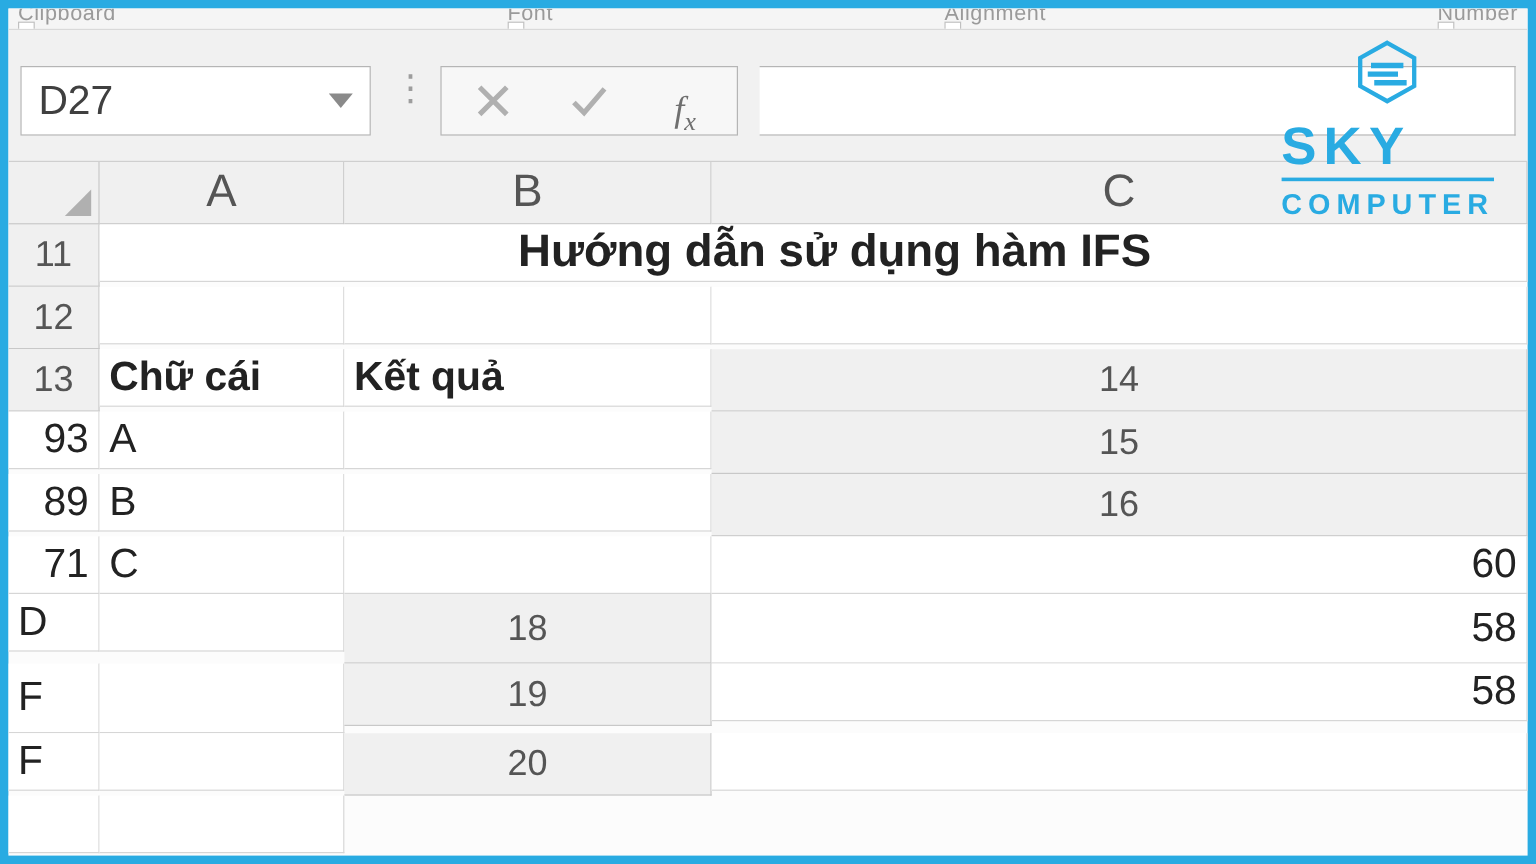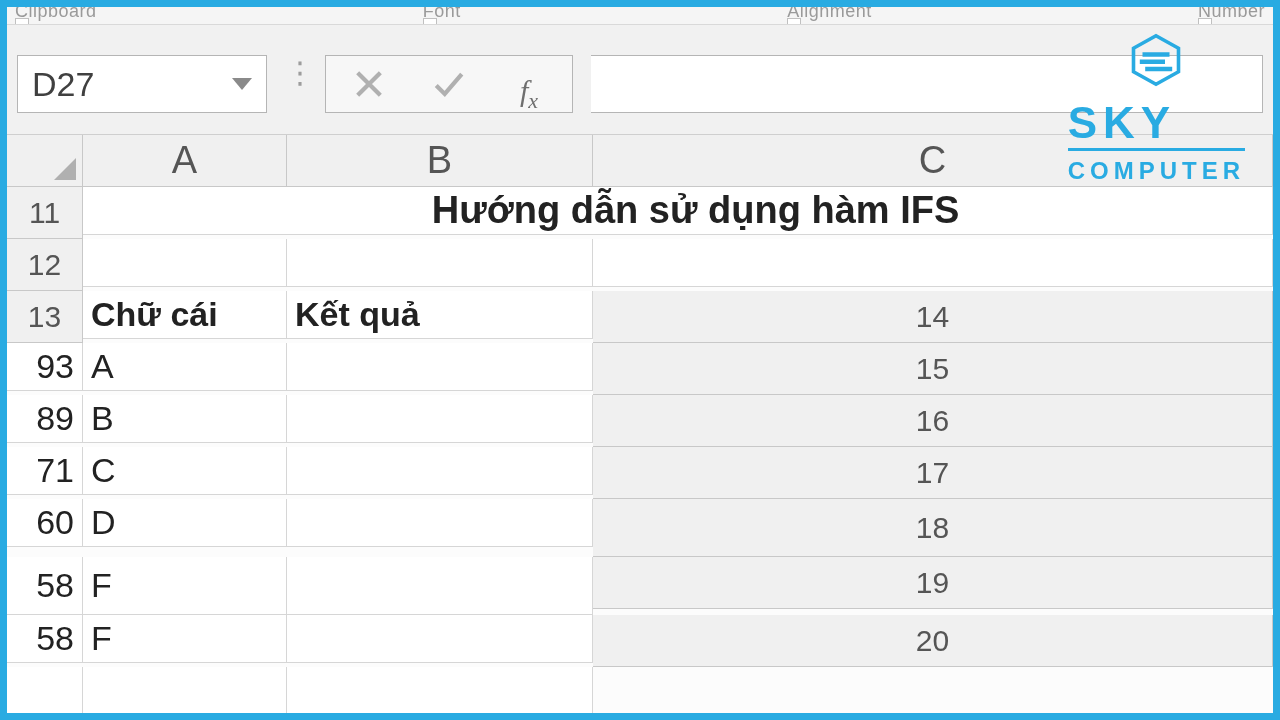--- a/index.html
+++ b/index.html
@@ -44,21 +44,21 @@
   .fbar-row {
     display:flex;
     align-items:stretch;
     padding: 30px 10px 20px 10px;
     background:#f1f1f1;
     border-bottom:1px solid #cfcfcf;
     gap:18px;
     height:110px;
   }
   .namebox {
-    width: 250px;
+    width: 292px;
     height: 58px;
     background:#ffffff;
     border:1px solid #b5b5b5;
     display:flex;
     align-items:center;
     padding:0 14px;
     font-size:34px;
     color:#404040;
     justify-content:space-between;
   }
@@ -230,21 +230,20 @@
     <div class="rowhdr">15</div>
     <div class="cell num">89</div>
     <div class="cell">B</div>
     <div class="cell"></div>
 
     <div class="rowhdr">16</div>
     <div class="cell num">71</div>
     <div class="cell">C</div>
     <div class="cell"></div>
 
-    <div class="rowhdr">17</div>
     <div class="cell num">60</div>
     <div class="cell">D</div>
     <div class="cell"></div>
 
     <div class="rowhdr" style="height:58px">18</div>
     <div class="cell num" style="height:58px">58</div>
     <div class="cell" style="height:58px">F</div>
     <div class="cell" style="height:58px"></div>
 
     <div class="rowhdr">19</div>

